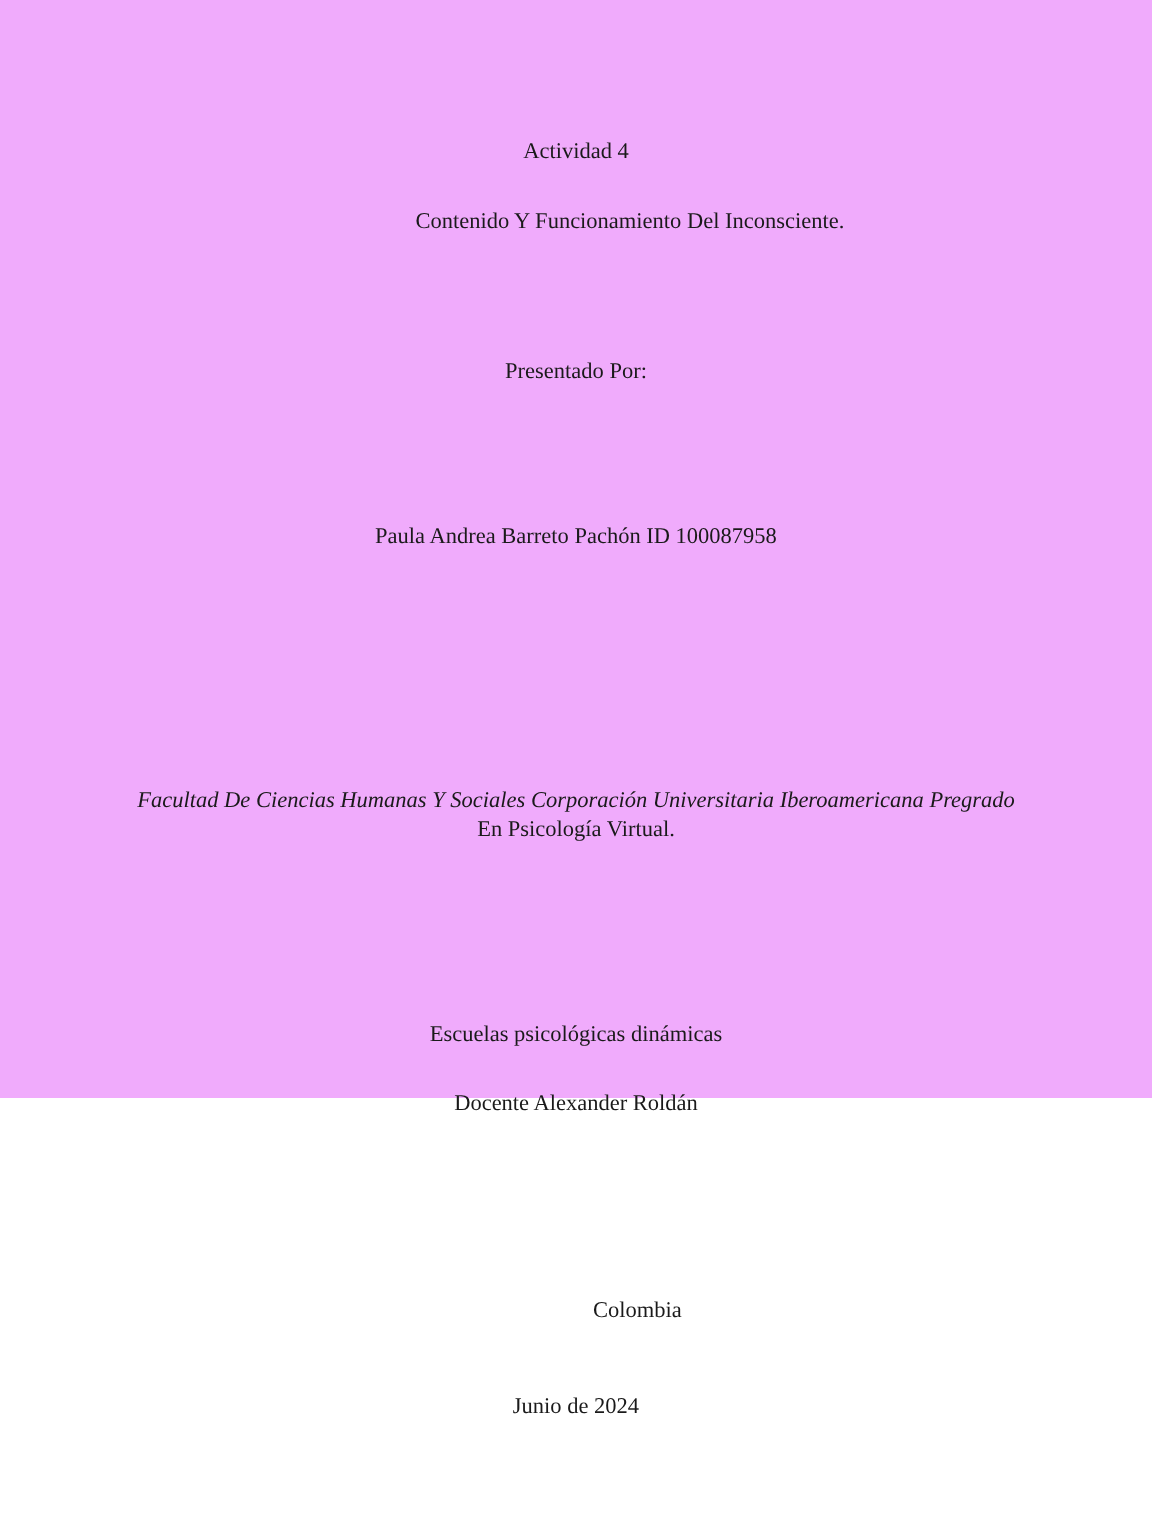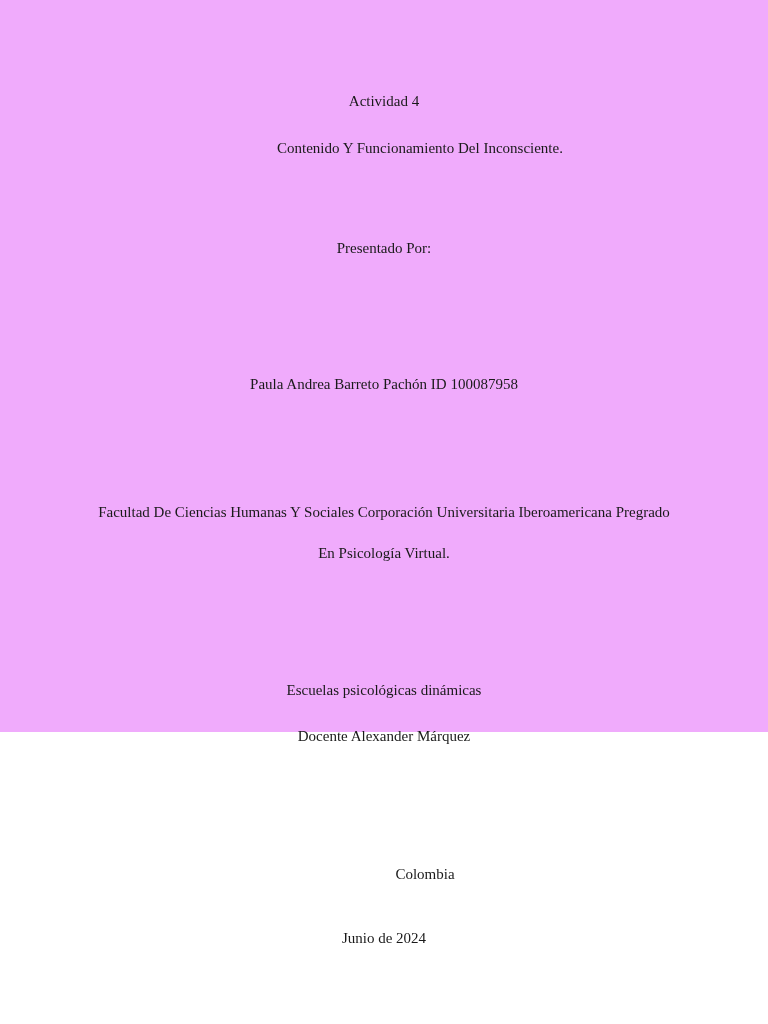--- a/index.html
+++ b/index.html
@@ -33,20 +33,20 @@
       white-space: nowrap;
     }
   </style>
 </head>
 <body>
 
 <div class="page">
   <div class="line" style="top:91px;">Actividad 4</div>
   <div class="line" style="top:138px;padding-left:36px;">Contenido Y Funcionamiento Del Inconsciente.</div>
   <div class="line" style="top:214px;margin-top:24px;">Presentado Por:</div>
-  <div class="line" style="top:374px;">Paula Andrea Barreto Pachón ID 100087958</div>
-  <div class="line" style="top:502px;">Facultad De Ciencias Humanas Y Sociales Corporación Universitaria Iberoamericana Pregrado</div>
+  <div class="line" style="top:348px;">Paula Andrea Barreto Pachón ID 100087958</div>
+  <div class="line" style="top:524px;font-style:italic;">Facultad De Ciencias Humanas Y Sociales Corporación Universitaria Iberoamericana Pregrado</div>
   <div class="line" style="top:680px;">Escuelas psicológicas dinámicas</div>
   <div class="line" style="top:543px;">En Psicología Virtual.</div>
-  <div class="line" style="top:726px;">Docente Alexander Márquez</div>
+  <div class="line" style="top:726px;">Docente Alexander Roldán</div>
   <div class="line" style="top:864px;padding-left:41px;">Colombia</div>
   <div class="line" style="top:910px;margin-top:18px;">Junio de 2024</div>
 </div>
 
 </body></html>

